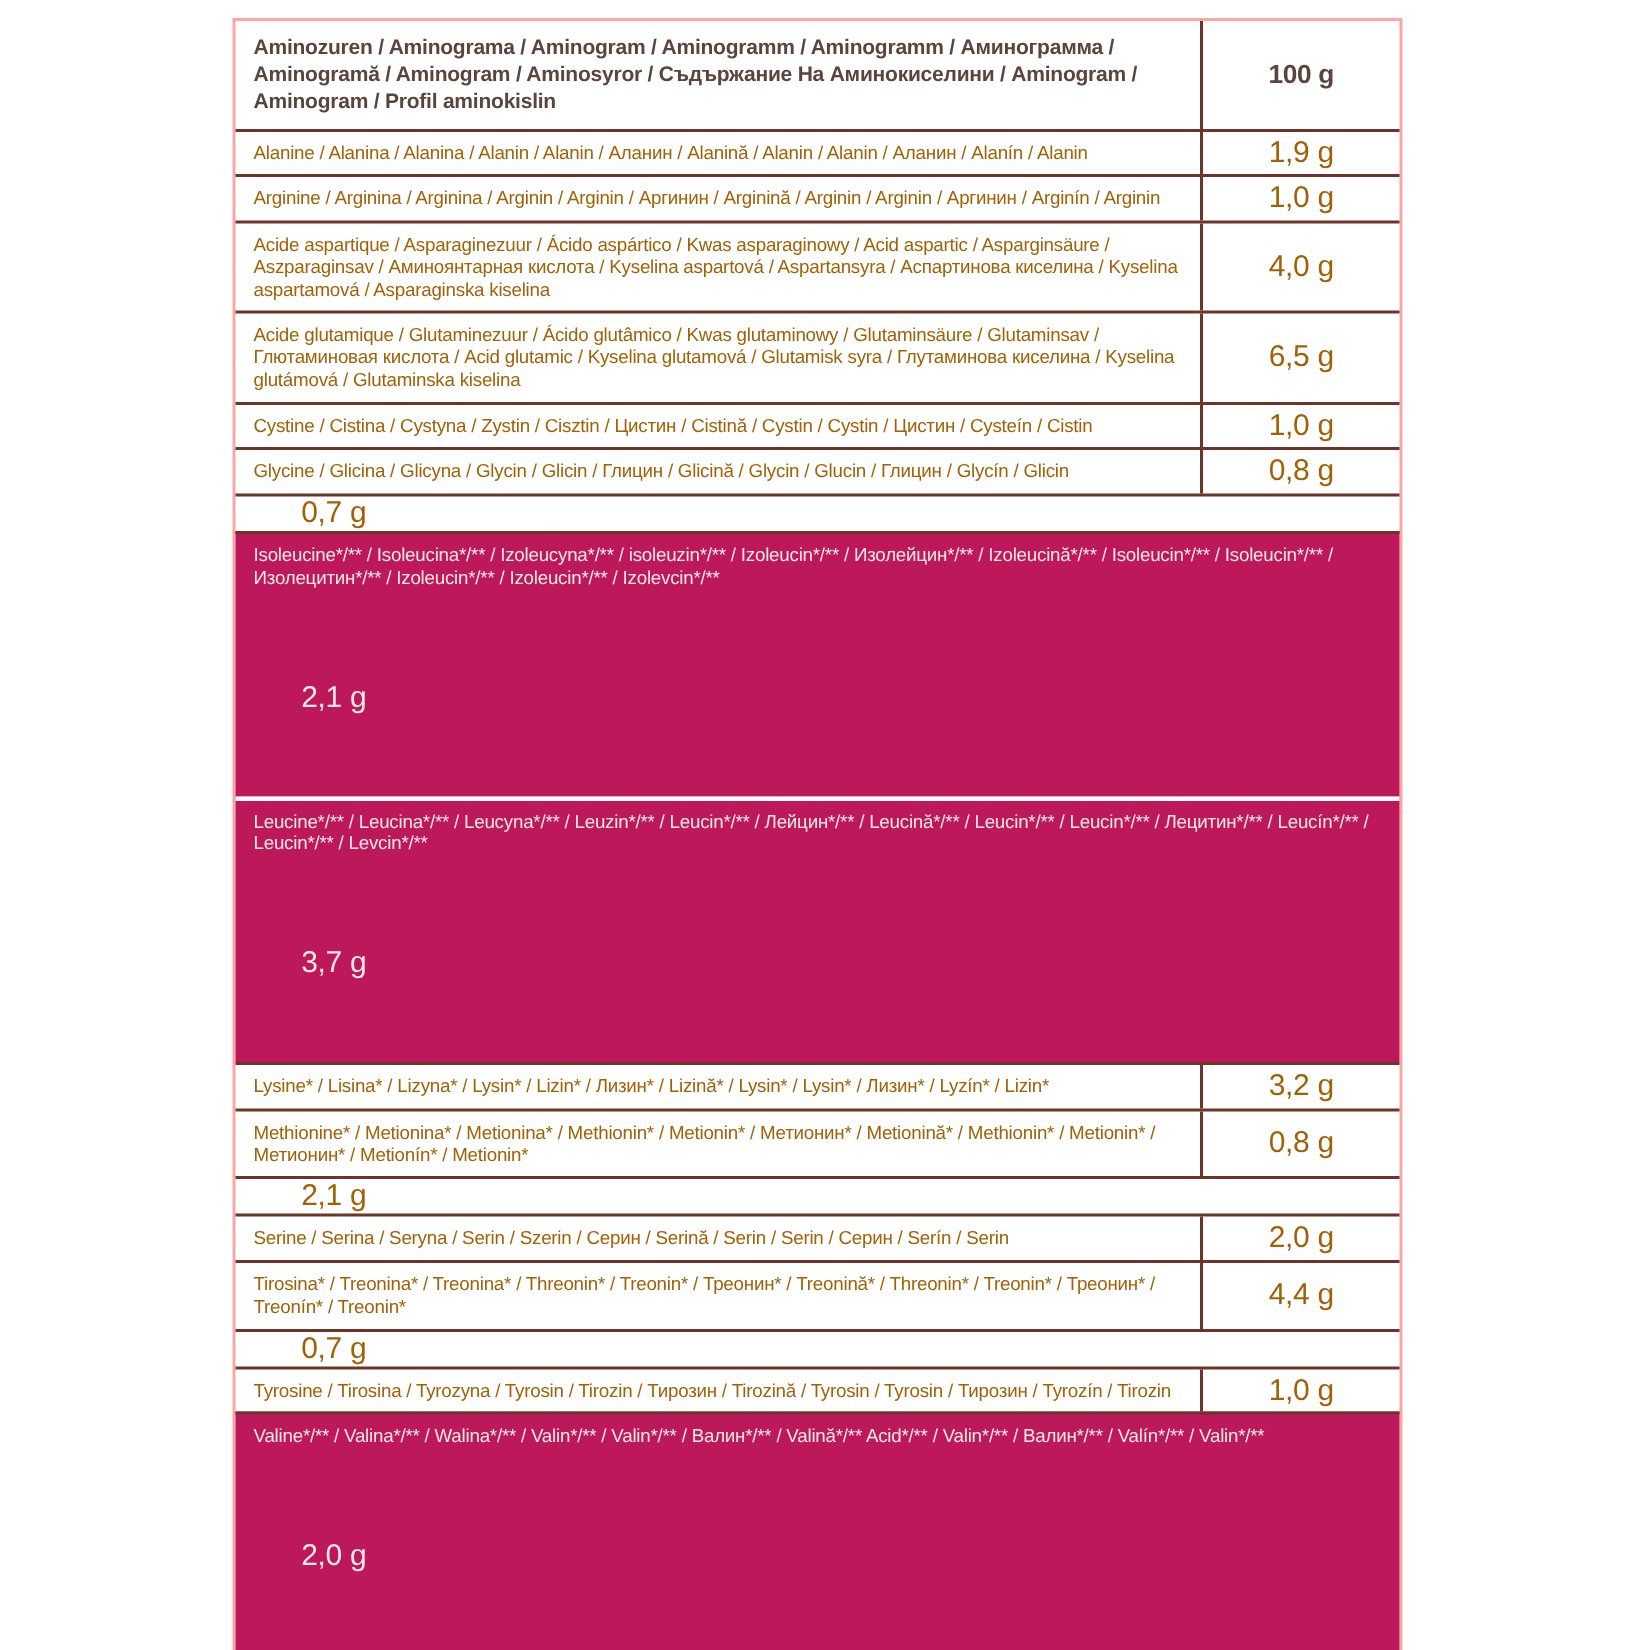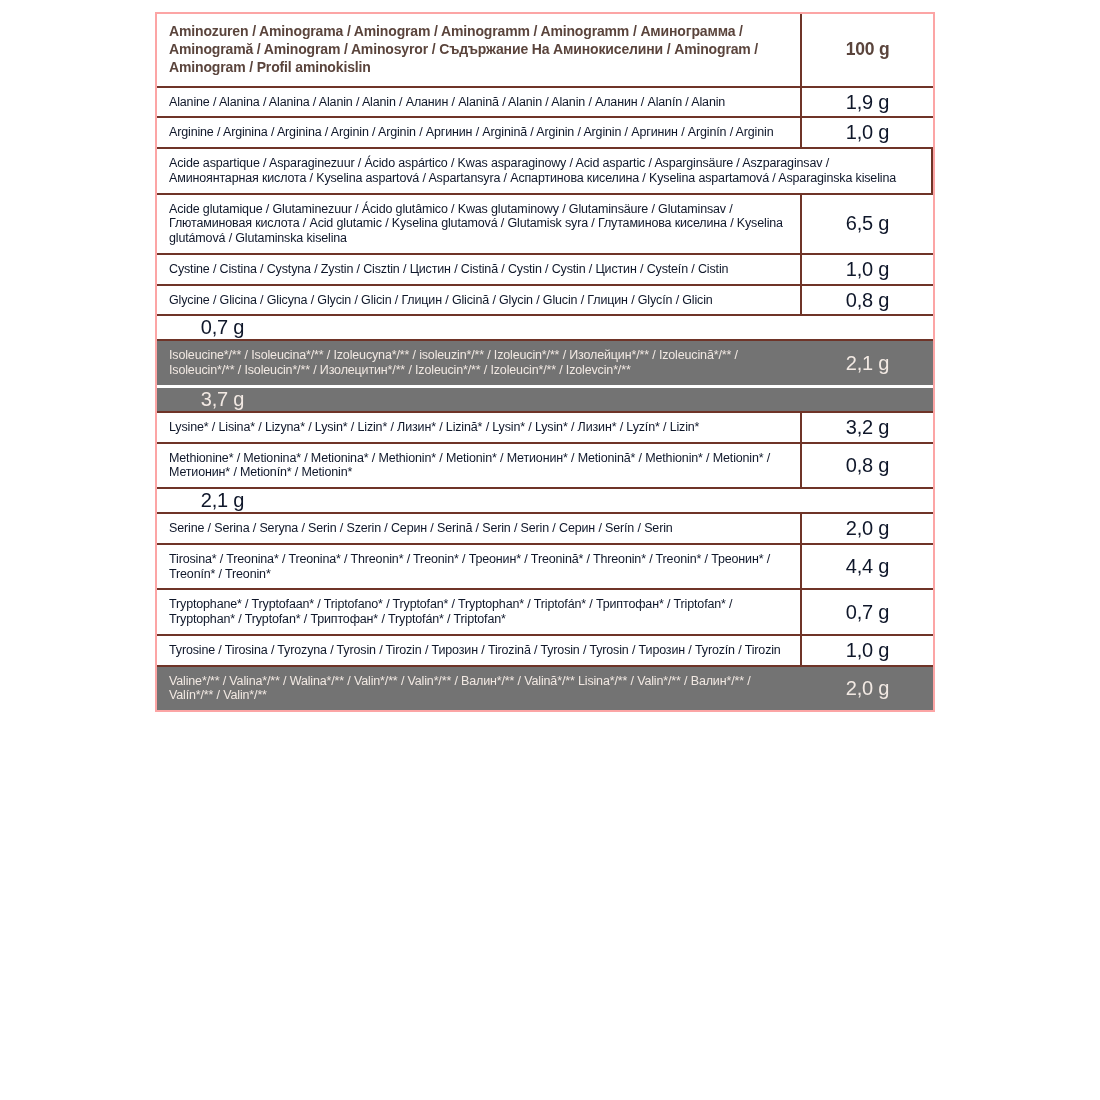--- a/index.html
+++ b/index.html
@@ -16,21 +16,21 @@
     left: 155px;
     top: 12px;
     width: 780px;
     border: 2px solid #fca5a5;
     box-sizing: border-box;
     background: #ffffff;
   }
   .row {
     display: flex;
     border-top: 2px solid #6F3428;
-    color: #0f172a;
+    color: #a16207;
   }
   .row:first-child { border-top: none; }
   .name-cell {
     flex: 1 1 auto;
     padding: 7px 12px;
     border-right: 2px solid #6F3428;
     font-size: 12.5px;
     line-height: 1.18;
     letter-spacing: -0.15px;
   }
@@ -44,22 +44,23 @@
     letter-spacing: -0.2px;
   }
   .header-row { color: #5A443C; font-weight: bold; }
   .header-row .name-cell {
     font-size: 14px;
     line-height: 1.28;
     padding: 9px 12px;
   }
   .header-row .value-cell { font-size: 17.5px; }
   .dark {
-    background: #737373;
+    background: #be185d;
     color: #F2E9E3;
+    flex-direction: column;
   }
   .dark .name-cell { border-right-color: transparent; }
   .dark + .dark { border-top: 3px solid #FFFFFF; }
 </style>
 </head>
 <body>
 
 <div class="aminogram-table">
 
   <div class="row header-row">
@@ -72,20 +73,21 @@
     <div class="value-cell">1,9 g</div>
   </div>
 
   <div class="row">
     <div class="name-cell">Arginine / Arginina / Arginina / Arginin / Arginin / Аргинин / Arginină / Arginin / Arginin / Аргинин / Arginín / Arginin</div>
     <div class="value-cell">1,0 g</div>
   </div>
 
   <div class="row">
     <div class="name-cell">Acide aspartique / Asparaginezuur / Ácido aspártico / Kwas asparaginowy / Acid aspartic / Asparginsäure / Aszparaginsav / Аминоянтарная кислота / Kyselina aspartová / Aspartansyra / Аспартинова киселина / Kyselina aspartamová / Asparaginska kiselina</div>
+    <div class="value-cell">4,0 g</div>
   </div>
 
   <div class="row">
     <div class="name-cell">Acide glutamique / Glutaminezuur / Ácido glutâmico / Kwas glutaminowy / Glutaminsäure / Glutaminsav / Глютаминовая кислота / Acid glutamic / Kyselina glutamová / Glutamisk syra / Глутаминова киселина / Kyselina glutámová / Glutaminska kiselina</div>
     <div class="value-cell">6,5 g</div>
   </div>
 
   <div class="row">
     <div class="name-cell">Cystine / Cistina / Cystyna / Zystin / Cisztin / Цистин / Cistină / Cystin / Cystin / Цистин / Cysteín / Cistin</div>
     <div class="value-cell">1,0 g</div>
@@ -99,20 +101,21 @@
   <div class="row">
     <div class="value-cell">0,7 g</div>
   </div>
 
   <div class="row dark">
     <div class="name-cell">Isoleucine*/** / Isoleucina*/** / Izoleucyna*/** / isoleuzin*/** / Izoleucin*/** / Изолейцин*/** / Izoleucină*/** / Isoleucin*/** / Isoleucin*/** / Изолецитин*/** / Izoleucin*/** / Izoleucin*/** / Izolevcin*/**</div>
     <div class="value-cell">2,1 g</div>
   </div>
 
   <div class="row dark">
+    <div class="name-cell">Leucine*/** / Leucina*/** / Leucyna*/** / Leuzin*/** / Leucin*/** / Лейцин*/** / Leucină*/** / Leucin*/** / Leucin*/** / Лецитин*/** / Leucín*/** / Leucin*/** / Levcin*/**</div>
     <div class="value-cell">3,7 g</div>
   </div>
 
   <div class="row">
     <div class="name-cell">Lysine* / Lisina* / Lizyna* / Lysin* / Lizin* / Лизин* / Lizină* / Lysin* / Lysin* / Лизин* / Lyzín* / Lizin*</div>
     <div class="value-cell">3,2 g</div>
   </div>
 
   <div class="row">
     <div class="name-cell">Methionine* / Metionina* / Metionina* / Methionin* / Metionin* / Метионин* / Metionină* / Methionin* / Metionin* / Метионин* / Metionín* / Metionin*</div>
@@ -128,27 +131,26 @@
     <div class="name-cell">Serine / Serina / Seryna / Serin / Szerin / Серин / Serină / Serin / Serin / Серин / Serín / Serin</div>
     <div class="value-cell">2,0 g</div>
   </div>
 
   <div class="row">
     <div class="name-cell">Tirosina* / Treonina* / Treonina* / Threonin* / Treonin* / Треонин* / Treonină* / Threonin* / Treonin* / Треонин* / Treonín* / Treonin*</div>
     <div class="value-cell">4,4 g</div>
   </div>
 
   <div class="row">
-    <div class="name-cell">Tryptophane* / Tryptofaan* / Triptofano* / Tryptofan* / Tryptophan* / Triptofán* / Триптофан* / Triptofan* / Tryptophan* / Tryptofan* / Триптофан* / Tryptofán* / Triptofan*</div>
     <div class="value-cell">0,7 g</div>
   </div>
 
   <div class="row">
     <div class="name-cell">Tyrosine / Tirosina / Tyrozyna / Tyrosin / Tirozin / Тирозин / Tirozină / Tyrosin / Tyrosin / Тирозин / Tyrozín / Tirozin</div>
     <div class="value-cell">1,0 g</div>
   </div>
 
   <div class="row dark">
-    <div class="name-cell">Valine*/** / Valina*/** / Walina*/** / Valin*/** / Valin*/** / Валин*/** / Valină*/** Lisina*/** / Valin*/** / Валин*/** / Valín*/** / Valin*/**</div>
+    <div class="name-cell">Valine*/** / Valina*/** / Walina*/** / Valin*/** / Valin*/** / Валин*/** / Valină*/** Acid*/** / Valin*/** / Валин*/** / Valín*/** / Valin*/**</div>
     <div class="value-cell">2,0 g</div>
   </div>
 
 </div>
 
 </body></html>

